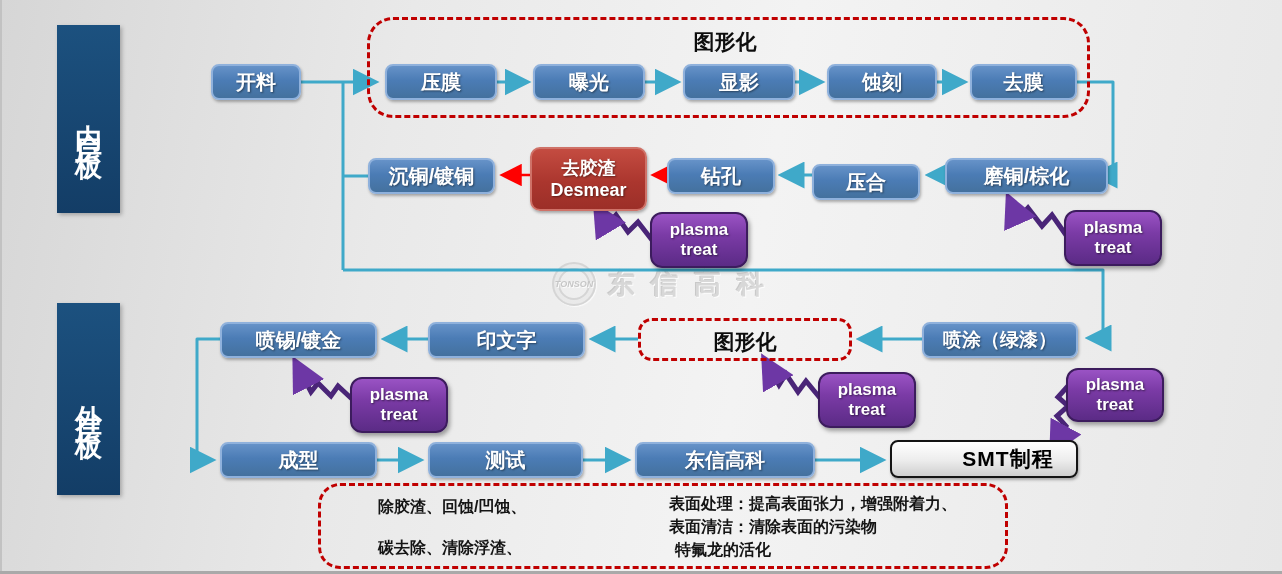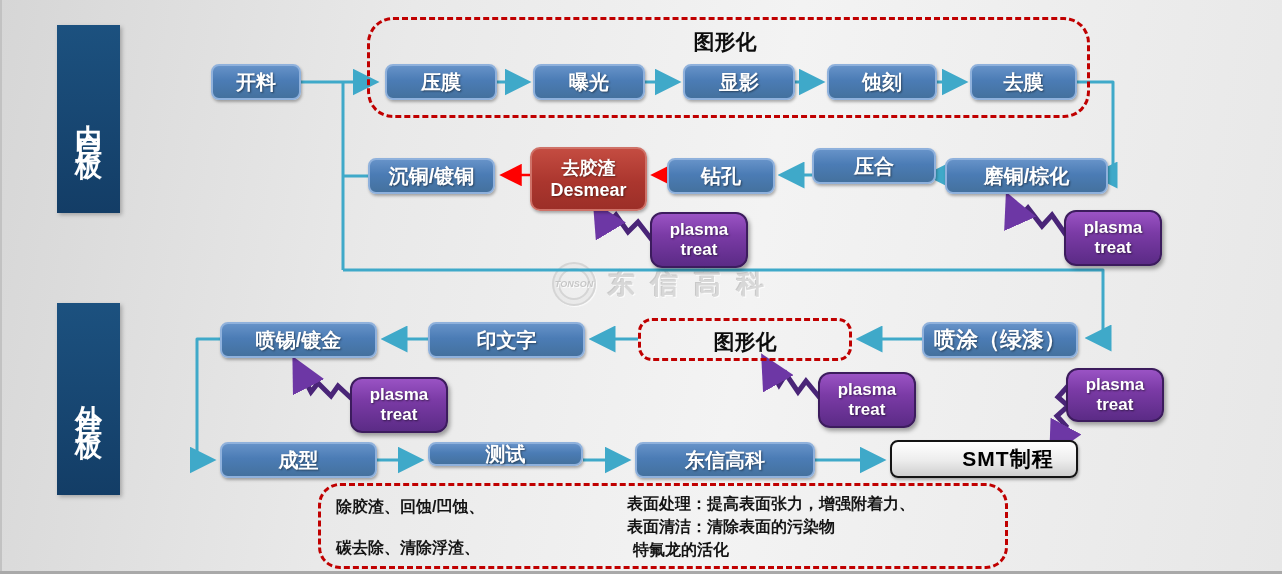--- a/index.html
+++ b/index.html
@@ -49,21 +49,21 @@
     border:2px solid #3c1c5d; box-shadow:2px 3px 4px rgba(0,0,0,.35);
   }
 
   
   .dashed { position:absolute; border:3px dashed #c00000; z-index:2; }
   .group-title { position:absolute; z-index:3; color:#0d0d0d; font-weight:bold;
     font-size:21px; text-align:center; white-space:nowrap; }
 
   
   .note { position:absolute; z-index:3; color:#151515; font-weight:bold;
-    font-size:16px; white-space:nowrap; }
+    font-size:16px; white-space:nowrap;margin-left:42px; }
 
   
   #watermark { position:absolute; left:552px; top:262px; z-index:1; display:flex;
     align-items:center; opacity:.8; }
   #wm-circle { width:44px; height:44px; border-radius:50%; border:2px solid #cfcfcf;
     box-shadow:inset 0 0 0 4px #e9e9e9, inset 0 0 0 6px #cfcfcf, 1px 1px 1px #fff;
     display:flex; align-items:center; justify-content:center; color:#bdbdbd;
     font-size:9px; font-weight:bold; font-style:italic; text-shadow:1px 1px 0 #fff; }
   #wm-text { margin-left:12px; font-size:27px; font-weight:bold; color:#d2d2d2;
     letter-spacing:16px; text-shadow:1px 1px 0 #ffffff, -1px -1px 0 #bfbfbf; }
@@ -139,54 +139,54 @@
   <div class="node" style="left:683px; top:64px; width:112px; height:36px;">显影</div>
   <div class="node" style="left:827px; top:64px; width:110px; height:36px;">蚀刻</div>
   <div class="node" style="left:970px; top:64px; width:107px; height:36px;">去膜</div>
 
   <div class="node" style="left:368px; top:158px; width:127px; height:36px;">沉铜/镀铜</div>
   <div class="node red" style="left:530px; top:147px; width:117px; height:64px;">
     <span>去胶渣</span>
     <span>Desmear</span>
   </div>
   <div class="node" style="left:667px; top:158px; width:108px; height:36px;">钻孔</div>
-  <div class="node" style="left:812px; top:148px; width:124px; height:36px;">压合</div>
+  <div class="node" style="left:812px; top:164px; width:108px; height:36px;">压合</div>
   <div class="node" style="left:945px; top:158px; width:163px; height:36px;">磨铜/棕化</div>
 
   <div class="plasma" style="left:650px; top:212px; width:98px; height:56px;">
     <span>plasma</span>
     <span>treat</span>
   </div>
   <div class="plasma" style="left:1064px; top:210px; width:98px; height:56px;">
     <span>plasma</span>
     <span>treat</span>
   </div>
 
   <div class="dashed" style="left:638px; top:318px; width:214px; height:43px; border-radius:14px;"></div>
   <div class="group-title" style="left:665px; top:328px; width:160px;">图形化</div>
 
   <div class="node" style="left:220px; top:322px; width:157px; height:36px;">喷锡/镀金</div>
   <div class="node" style="left:428px; top:322px; width:157px; height:36px;">印文字</div>
-  <div class="node" style="left:922px; top:322px; width:156px; height:36px; font-size:22px;">喷涂（绿漆）</div>
+  <div class="node" style="left:922px; top:322px; width:156px; height:36px; font-size:19px;">喷涂（绿漆）</div>
 
   <div class="plasma" style="left:350px; top:377px; width:98px; height:56px;">
     <span>plasma</span>
     <span>treat</span>
   </div>
   <div class="plasma" style="left:818px; top:372px; width:98px; height:56px;">
     <span>plasma</span>
     <span>treat</span>
   </div>
   <div class="plasma" style="left:1066px; top:368px; width:98px; height:54px;">
     <span>plasma</span>
     <span>treat</span>
   </div>
 
   <div class="node" style="left:220px; top:442px; width:157px; height:36px;">成型</div>
-  <div class="node" style="left:428px; top:442px; width:155px; height:24px;">测试</div>
+  <div class="node" style="left:428px; top:442px; width:155px; height:36px;">测试</div>
   <div class="node" style="left:635px; top:442px; width:180px; height:36px;">东信高科</div>
   <div class="node smt" style="left:890px; top:440px; width:188px; height:38px;">SMT制程</div>
 
   <div class="dashed" style="left:318px; top:483px; width:690px; height:86px; border-radius:22px;"></div>
   <div class="note" style="left:336px; top:497px;">除胶渣、回蚀/凹蚀、</div>
   <div class="note" style="left:336px; top:538px;">碳去除、清除浮渣、</div>
   <div class="note" style="left:627px; top:494px;">表面处理：提高表面张力，增强附着力、</div>
   <div class="note" style="left:627px; top:517px;">表面清洁：清除表面的污染物</div>
   <div class="note" style="left:633px; top:540px;">特氟龙的活化</div>
 

